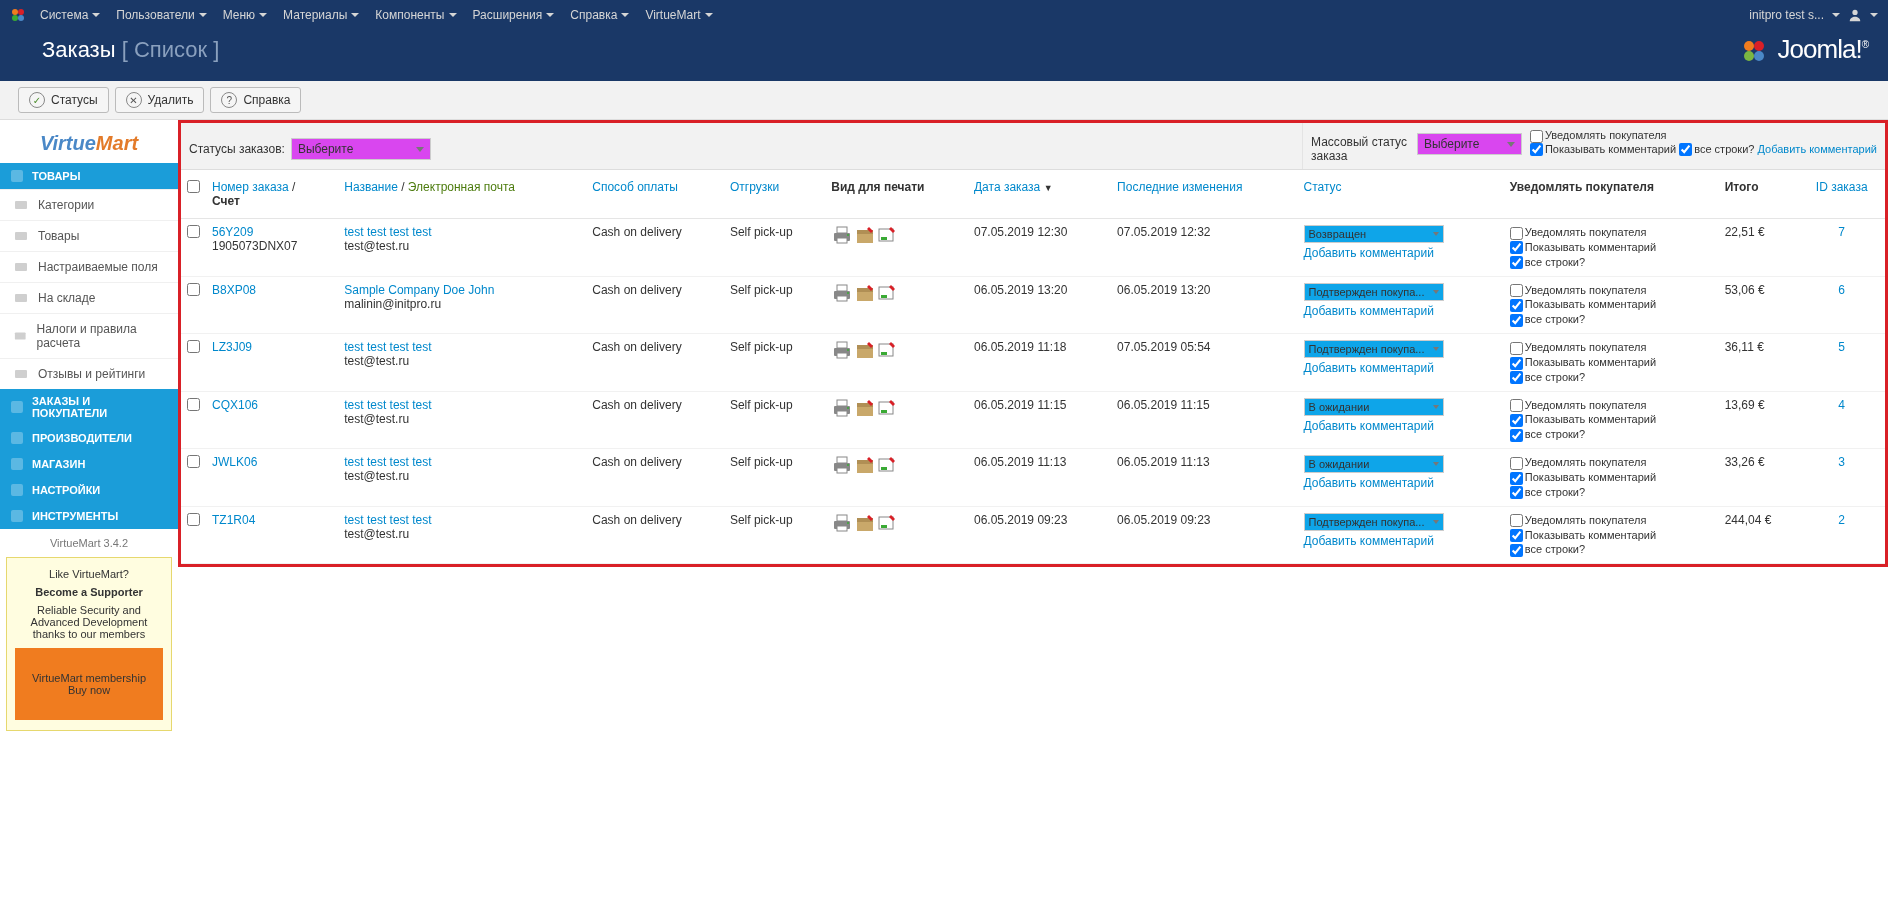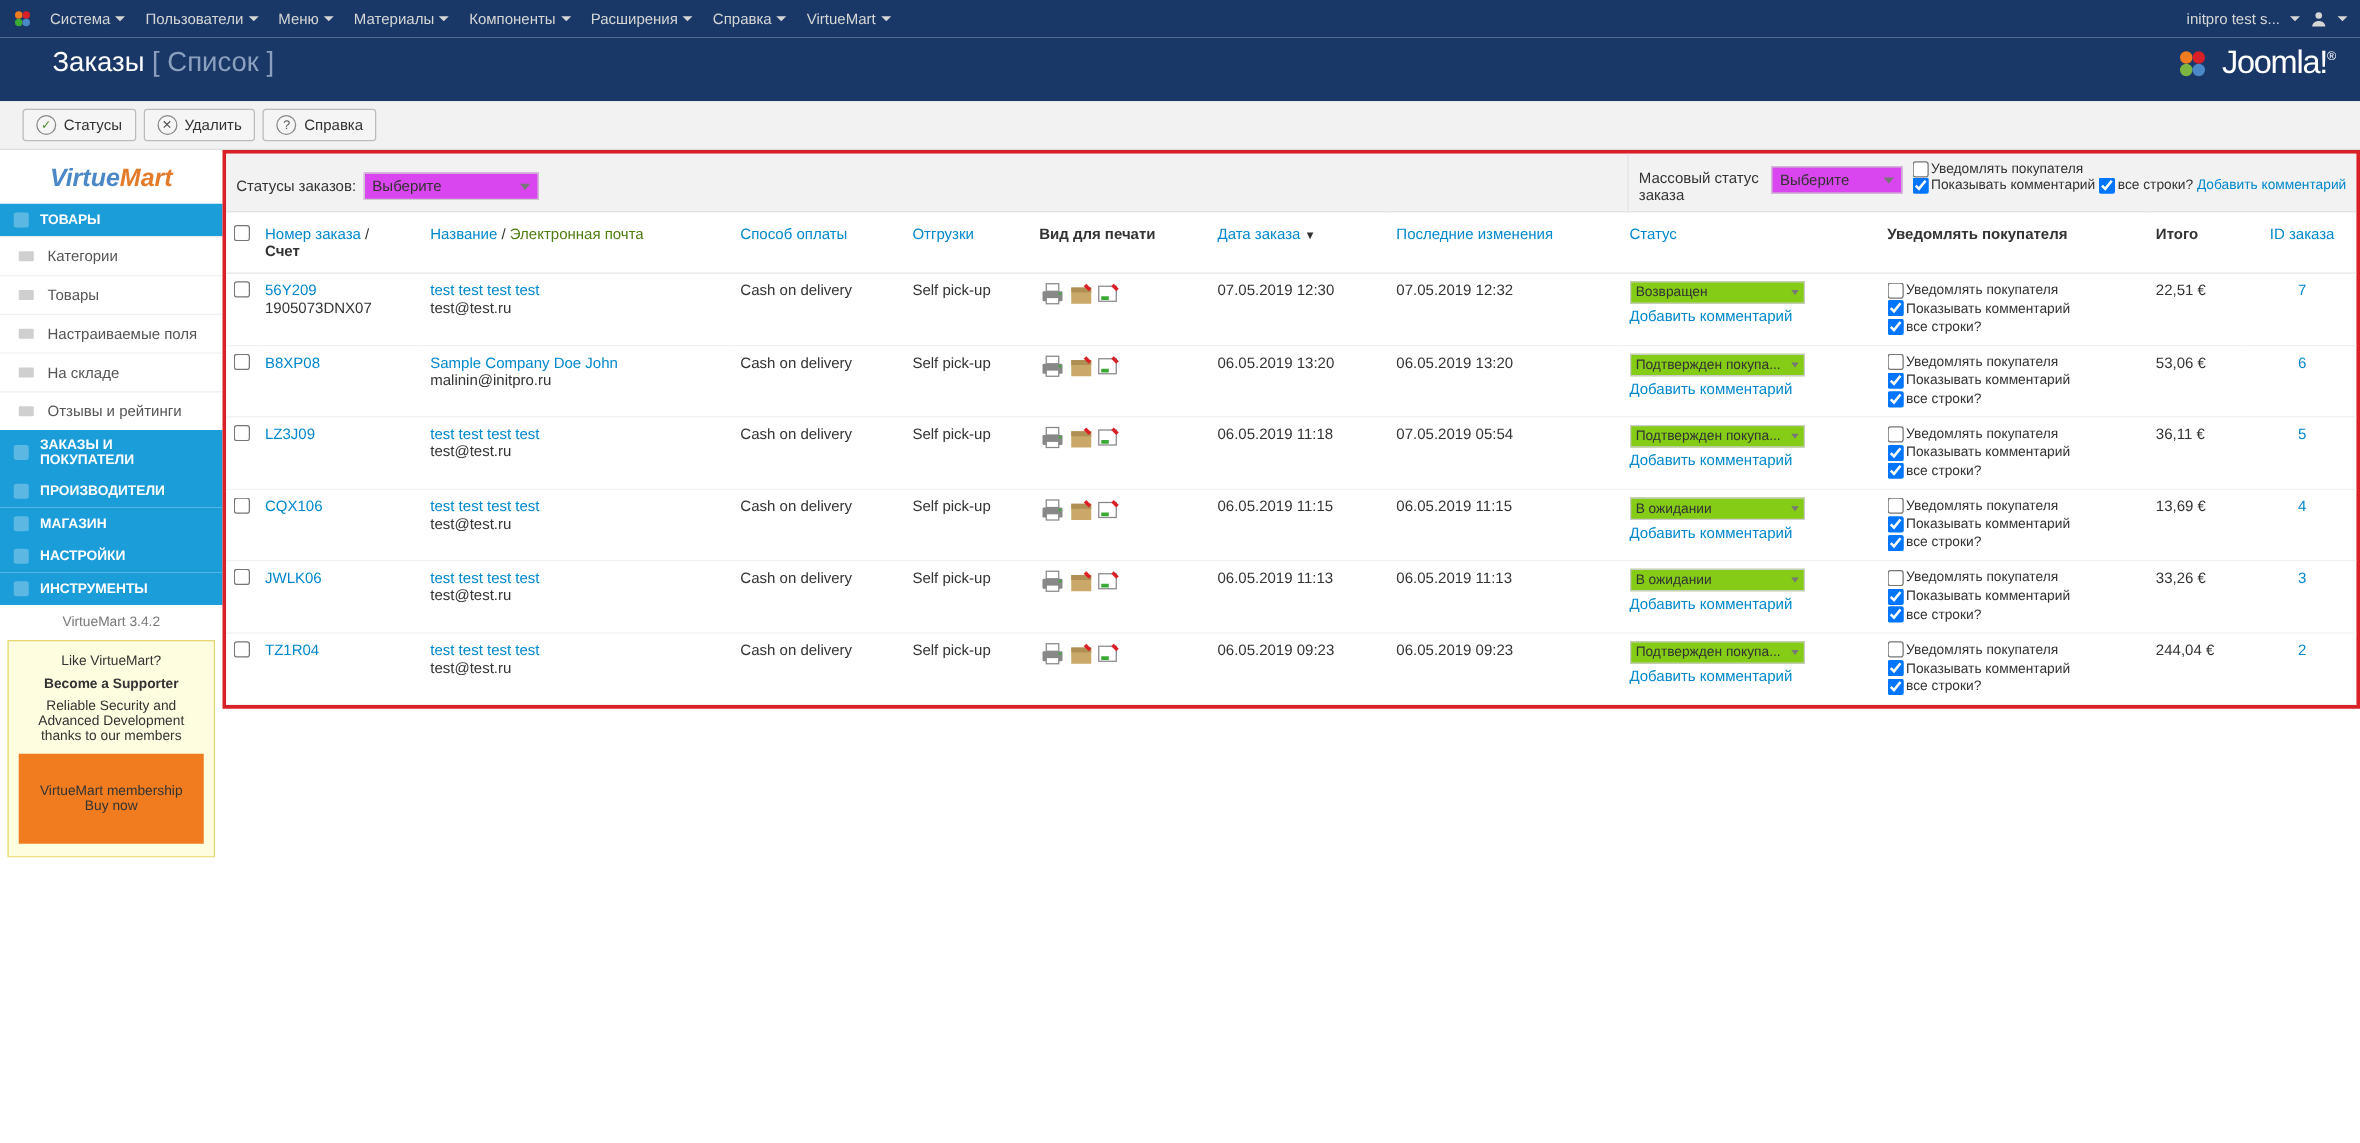--- a/index.html
+++ b/index.html
@@ -58,21 +58,21 @@
 
 .shown { font-size: 12px; color: #333; padding: 3px 2px 3px 2px; }
 
 table.data { width: 100%; border-collapse: collapse; font-size: 12px; }
 table.data thead th { background: #fff; color: #0088cc; font-weight: normal; text-align: left; padding: 10px 6px; border-bottom: 1px solid #e5e5e5; vertical-align: top; }
 table.data thead th.bk { color: #333; font-weight: bold; }
 table.data tbody td { padding: 6px; vertical-align: top; border-bottom: 1px solid #f1f1f1; }
 table.data tbody tr:nth-child(odd) td { background: #fff; }
 table.data tbody tr:nth-child(even) td { background: #fff; }
 .ordnum { color: #0088cc; }
-.rowselect { border: 1px solid #ccc; background: #84cc16; font-size: 11px; padding: 2px 4px; width: 140px; display: inline-flex; justify-content: space-between; align-items: center; cursor: pointer; }
+.rowselect { border: 1px solid #ccc; background: #0ea5e9; font-size: 11px; padding: 2px 4px; width: 140px; display: inline-flex; justify-content: space-between; align-items: center; cursor: pointer; }
 .rowselect .car { border-left: 3px solid transparent; border-right: 3px solid transparent; border-top: 4px solid #777; }
 .addcomment { color: #0088cc; font-size: 12px; display: inline-block; margin-top: 3px; }
 .notify label { display: block; font-size: 11px; line-height: 1.35; }
 .notify input { vertical-align: middle; margin-right: 2px; }
 .printicons svg { margin-right: 2px; }
 .idcol { color: #0088cc; text-align: center; }
 </style>
 </head>
 <body>
 
@@ -183,20 +183,26 @@
           <svg class="ico" viewBox="0 0 14 14">
             <rect x="1" y="3" width="12" height="8" rx="1" fill="#888"></rect>
           </svg>
           <span>Настраиваемые поля</span>
         </div>
         <div class="sec-item">
           <svg class="ico" viewBox="0 0 14 14">
             <rect x="1" y="3" width="12" height="8" rx="1" fill="#888"></rect>
           </svg>
           <span>На складе</span>
+        </div>
+        <div class="sec-item">
+          <svg class="ico" viewBox="0 0 14 14">
+            <rect x="1" y="3" width="12" height="8" rx="1" fill="#888"></rect>
+          </svg>
+          <span>Налоги и правила расчета</span>
         </div>
         <div class="sec-item">
           <svg class="ico" viewBox="0 0 14 14">
             <rect x="1" y="3" width="12" height="8" rx="1" fill="#888"></rect>
           </svg>
           <span>Отзывы и рейтинги</span>
         </div>
         <div class="sec-head">
           <svg class="ico" viewBox="0 0 14 14">
             <rect x="1" y="1" width="12" height="12" rx="2" fill="#fff" opacity="0.7"></rect>

